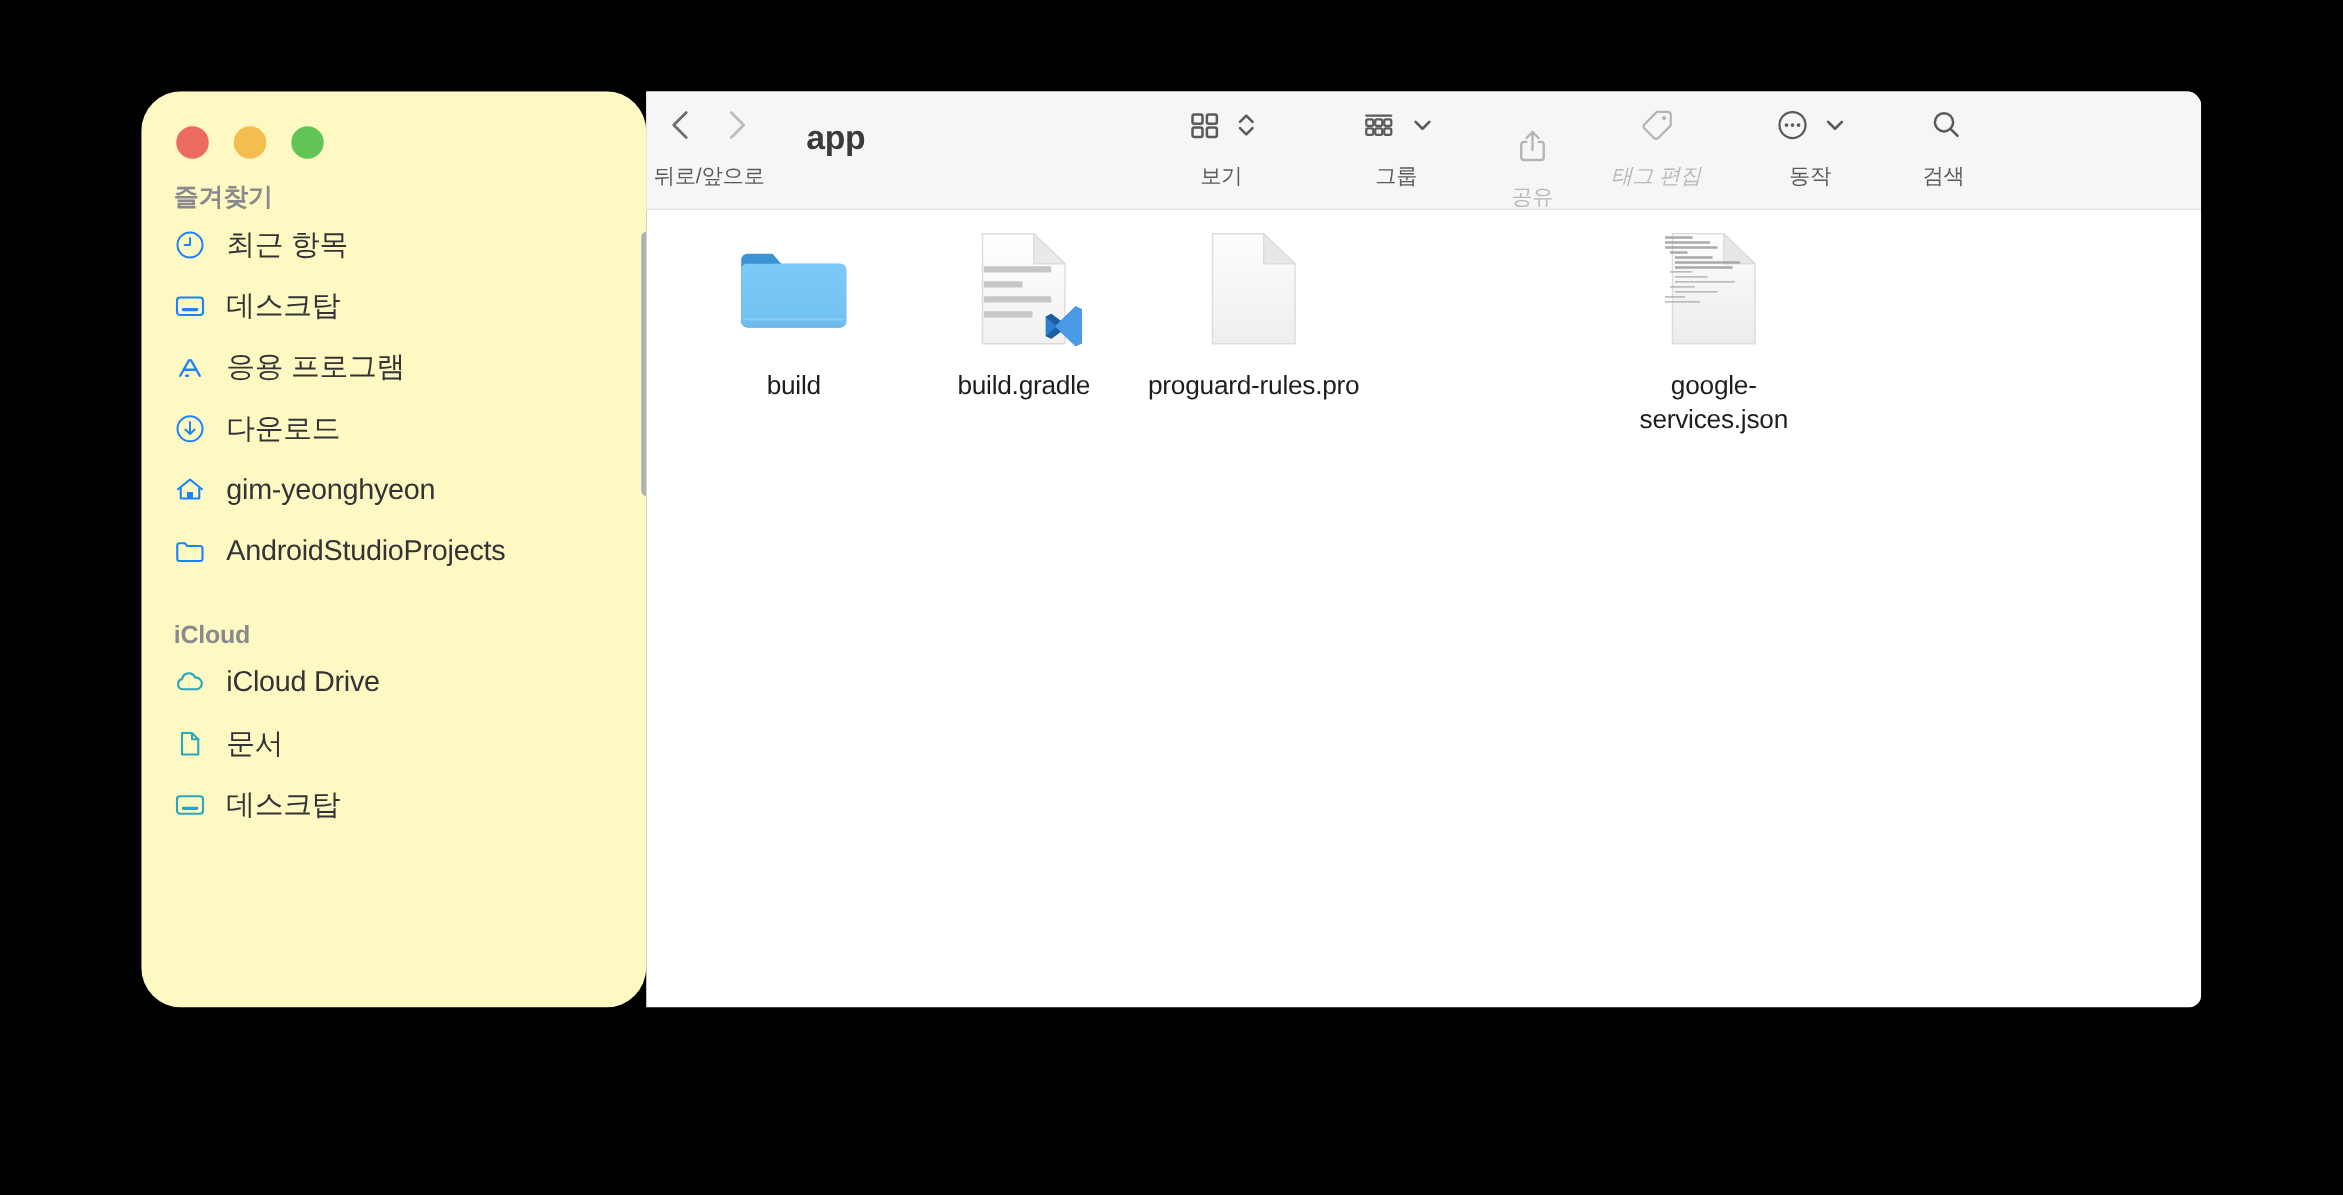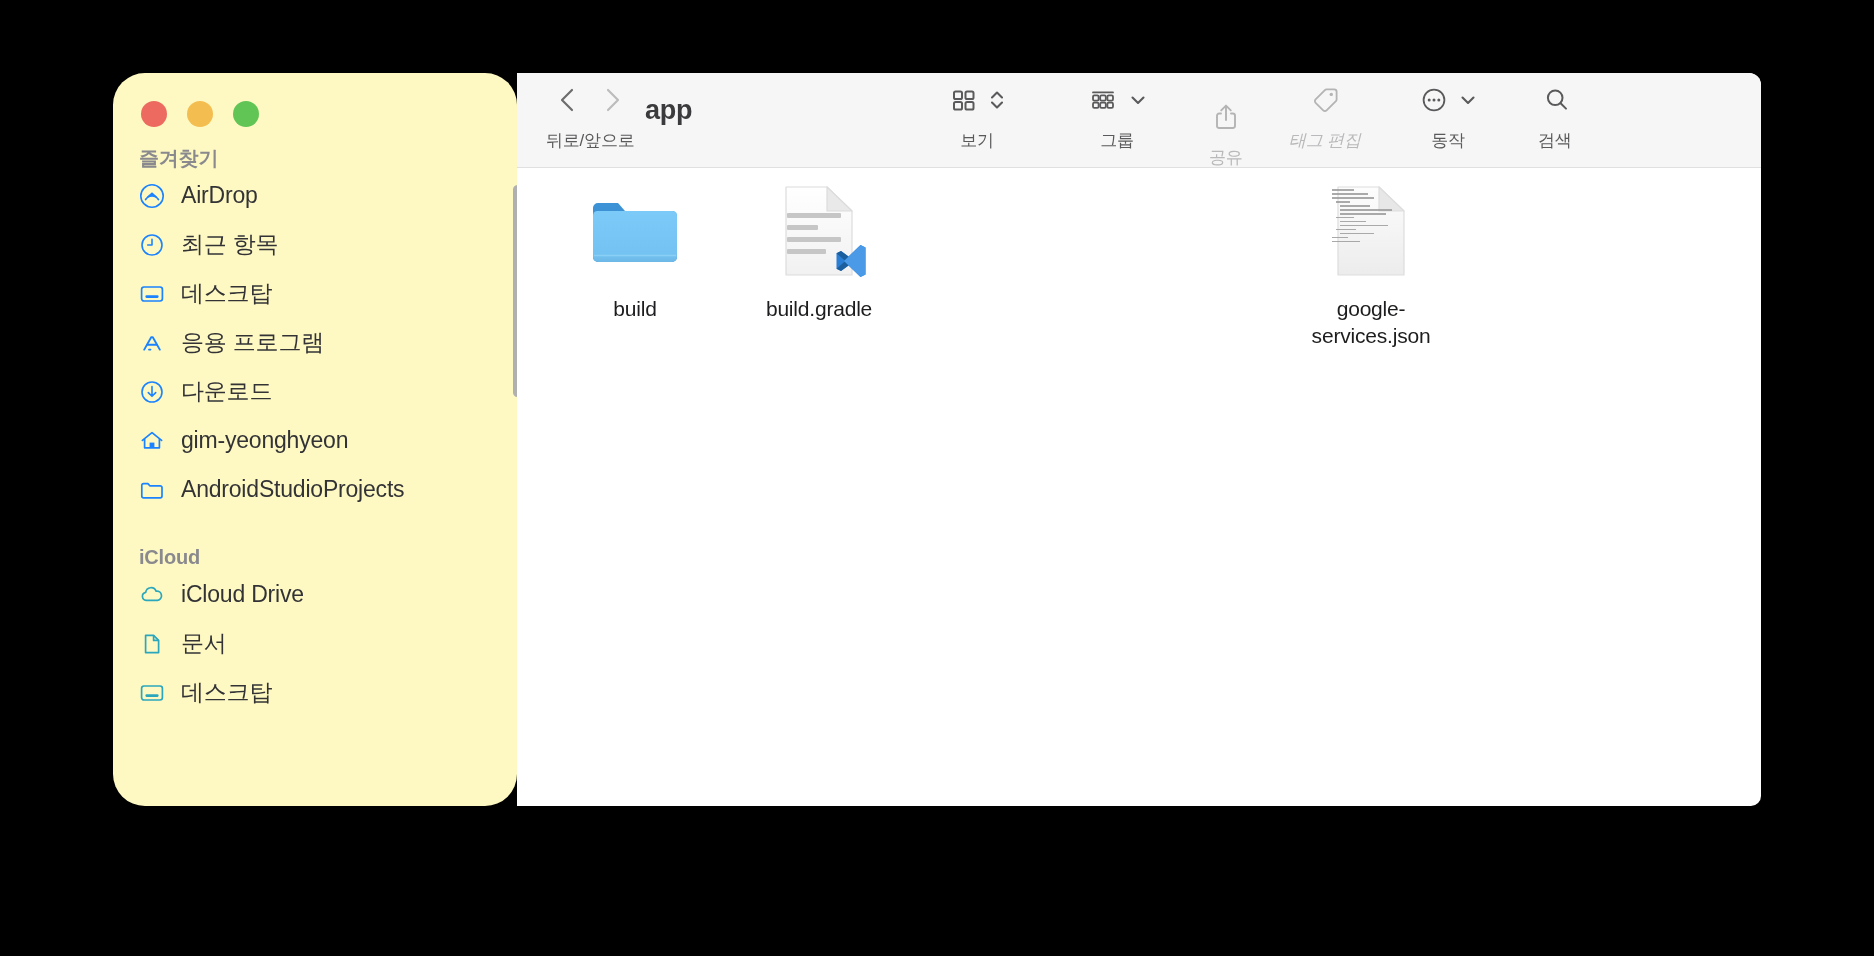--- a/index.html
+++ b/index.html
@@ -256,31 +256,20 @@
         <span class="light close"></span>
         <span class="light min"></span>
         <span class="light max"></span>
       </div>
 
       <div class="sidebar-scroll">
 
         <div class="sb-section-title">즐겨찾기</div>
         <ul class="sb-list">
 
-          <li class="sb-item">
-            <span class="sb-icon">
-              <svg width="26" height="26" viewBox="0 0 26 26">
-                <circle cx="13" cy="13" r="11.2" fill="none" stroke="#1b83ff" stroke-width="1.6"></circle>
-                <path d="M6.6 16.5a7.6 7.6 0 0 1 12.8 0" fill="none" stroke="#1b83ff" stroke-width="1.7" stroke-linecap="round"></path>
-                <path d="M8.9 13.9a4.9 4.9 0 0 1 8.2 0" fill="none" stroke="#1b83ff" stroke-width="1.7" stroke-linecap="round"></path>
-                <circle cx="13" cy="11.3" r="1.7" fill="#1b83ff"></circle>
-              </svg>
-            </span>
-            <span class="sb-label">AirDrop</span>
-          </li>
 
           <li class="sb-item">
             <span class="sb-icon">
               <svg width="26" height="26" viewBox="0 0 26 26">
                 <circle cx="13" cy="13" r="10" fill="none" stroke="#1b83ff" stroke-width="1.6"></circle>
                 <path d="M13 7.4V13h-4.3" fill="none" stroke="#1b83ff" stroke-width="1.6" stroke-linecap="round" stroke-linejoin="round"></path>
               </svg>
             </span>
             <span class="sb-label">최근 항목</span>
           </li>
@@ -372,21 +361,21 @@
         </ul>
       </div>
 
       <div class="sb-scrollbar"></div>
     </div>
 
     <div class="pane">
 
       <div class="toolbar">
 
-        <div class="tb-group" style="left:29px;">
+        <div class="tb-group" style="left:6px;">
           <div class="tb-glyphrow navbtns">
             <span>
               <svg width="22" height="28" viewBox="0 0 22 28">
                 <path d="M15 4 5 14l10 10" fill="none" stroke="#6d6d70" stroke-width="2.2" stroke-linecap="round" stroke-linejoin="round"></path>
               </svg>
             </span>
             <span>
               <svg width="22" height="28" viewBox="0 0 22 28">
                 <path d="M7 4l10 10L7 24" fill="none" stroke="#bcbcbe" stroke-width="2.2" stroke-linecap="round" stroke-linejoin="round"></path>
               </svg>
@@ -542,20 +531,35 @@
                 <path d="M30.5 4 18.5 15.5 11 10 6.5 12.3v15.4L11 30l7.5-5.5L30.5 36l5-2.4V6.4z" fill="#2a7fd4"></path>
                 <path d="M30.5 4 35.5 6.4v27.2L30.5 36 14 20z" fill="#4a9ae8"></path>
                 <path d="M6.5 12.3 11 10l7.5 5.5-4 3.8z" fill="#1c5f9e"></path>
                 <path d="M6.5 27.7 11 30l7.5-5.5-4-3.8z" fill="#1c5f9e"></path>
               </svg>
             </div>
           </div>
           <div class="file-name">build.gradle</div>
         </div>
 
+        <div class="file-item" style="left:394px; top:10px;">
+          <div class="file-thumb">
+            <svg width="104" height="104" viewBox="0 0 104 104">
+              <defs>
+                <linearGradient id="docg2" x1="0" y1="0" x2="0" y2="1">
+                  <stop offset="0" stop-color="#fdfdfd"></stop>
+                    <stop offset="1" stop-color="#eeeeee"></stop>
+                </linearGradient>
+              </defs>
+              <path d="M19 8h41l25 24v64H19z" fill="url(#docg2)" stroke="#dddddd" stroke-width="1.2" stroke-linejoin="round"></path>
+              <path d="M60 8v24h25z" fill="#e7e7e7" stroke="#dddddd" stroke-width="1.2" stroke-linejoin="round"></path>
+            </svg>
+          </div>
+          <div class="file-name">proguard-rules.pro</div>
+        </div>
 
 
         <div class="file-item" style="left:762px; top:10px;">
           <div class="file-thumb">
             <svg width="104" height="104" viewBox="0 0 104 104">
               <defs>
                 <linearGradient id="docg3" x1="0" y1="0" x2="0" y2="1">
                   <stop offset="0" stop-color="#fdfdfd"></stop>
                     <stop offset="1" stop-color="#ececec"></stop>
                 </linearGradient>

